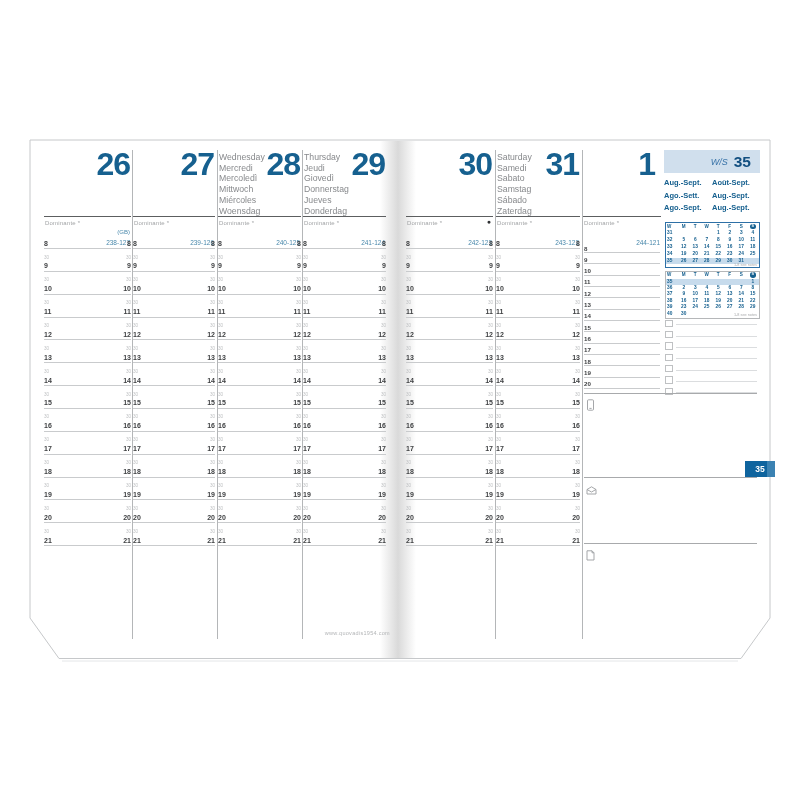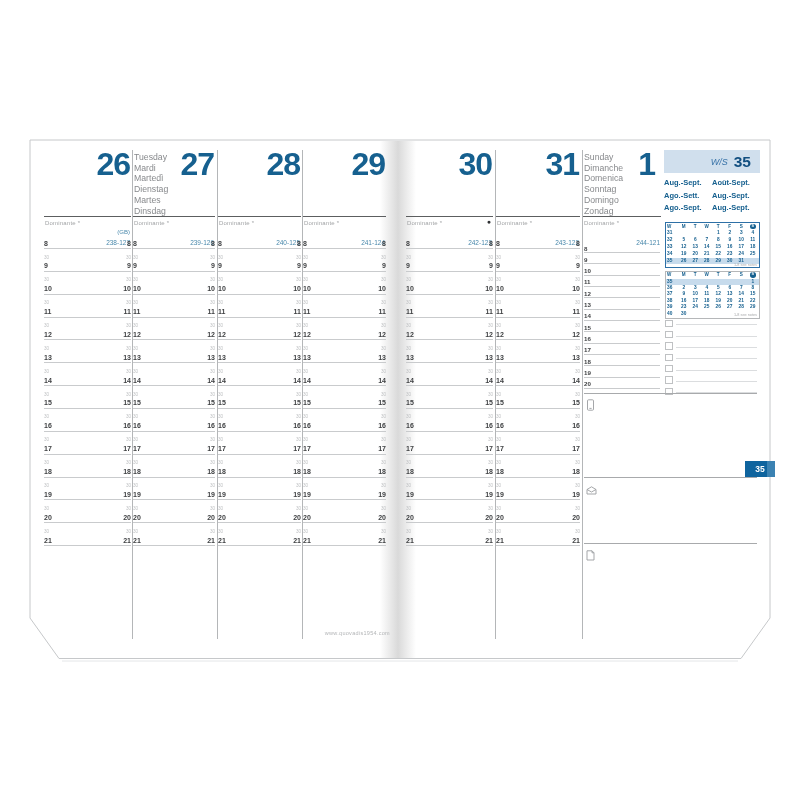--- a/index.html
+++ b/index.html
@@ -114,28 +114,20 @@
         <div style="position: absolute; left: 0px; top: 372.2px; width: 87px; height: 1px; background: rgb(201, 203, 205);"></div>
         <div style="position: absolute; left: 0px; top: 363.7px; font-size: 7px; font-weight: bold; color: rgb(63, 65, 67);">20</div>
         <div style="position: absolute; right: 0px; top: 363.7px; font-size: 7px; font-weight: bold; color: rgb(63, 65, 67);">20</div>
         <div style="position: absolute; left: 0px; top: 378.7px; font-size: 4.6px; color: rgb(192, 194, 196);">30</div>
         <div style="position: absolute; right: 0px; top: 378.7px; font-size: 4.6px; color: rgb(192, 194, 196);">30</div>
         <div style="position: absolute; left: 0px; top: 395.05px; width: 87px; height: 1px; background: rgb(201, 203, 205);"></div>
         <div style="position: absolute; left: 0px; top: 386.55px; font-size: 7px; font-weight: bold; color: rgb(63, 65, 67);">21</div>
         <div style="position: absolute; right: 0px; top: 386.55px; font-size: 7px; font-weight: bold; color: rgb(63, 65, 67);">21</div>
       </div>
       <div style="position: absolute; left: 133px; top: 150px; width: 82px; height: 490px;">
-        <div style="position: absolute; left: 1px; top: 2px; width: 56px; font-size: 8.7px; line-height: 10.7px; color: rgb(135, 137, 140);">
-          <div style="position: static;">Tuesday</div>
-          <div style="position: static;">Mardi</div>
-          <div style="position: static;">Martedì</div>
-          <div style="position: static;">Dienstag</div>
-          <div style="position: static;">Martes</div>
-          <div style="position: static;">Dinsdag</div>
-        </div>
         <div style="position: absolute; right: 1px; top: -4px; font-size: 32px; font-weight: bold; color: rgb(22, 96, 143); letter-spacing: -1px;">27</div>
         <div style="position: absolute; left: 0px; top: 66px; width: 82px; height: 1.4px; background: rgb(92, 94, 96);"></div>
         <div style="position: absolute; left: 1px; top: 69.5px; font-size: 6px; color: rgb(162, 164, 166); letter-spacing: 0.2px;">Dominante *</div>
         <div style="position: absolute; right: 1px; top: 89px; font-size: 6.5px; color: rgb(74, 137, 172);">239-126</div>
         <div style="position: absolute; left: 0px; top: 98px; width: 82px; height: 1px; background: rgb(201, 203, 205);"></div>
         <div style="position: absolute; left: 0px; top: 89.5px; font-size: 7px; font-weight: bold; color: rgb(63, 65, 67);">8</div>
         <div style="position: absolute; right: 0px; top: 89.5px; font-size: 7px; font-weight: bold; color: rgb(63, 65, 67);">8</div>
         <div style="position: absolute; left: 0px; top: 104.5px; font-size: 4.6px; color: rgb(192, 194, 196);">30</div>
         <div style="position: absolute; right: 0px; top: 104.5px; font-size: 4.6px; color: rgb(192, 194, 196);">30</div>
         <div style="position: absolute; left: 0px; top: 120.85px; width: 82px; height: 1px; background: rgb(201, 203, 205);"></div>
@@ -196,20 +188,28 @@
         <div style="position: absolute; left: 0px; top: 372.2px; width: 82px; height: 1px; background: rgb(201, 203, 205);"></div>
         <div style="position: absolute; left: 0px; top: 363.7px; font-size: 7px; font-weight: bold; color: rgb(63, 65, 67);">20</div>
         <div style="position: absolute; right: 0px; top: 363.7px; font-size: 7px; font-weight: bold; color: rgb(63, 65, 67);">20</div>
         <div style="position: absolute; left: 0px; top: 378.7px; font-size: 4.6px; color: rgb(192, 194, 196);">30</div>
         <div style="position: absolute; right: 0px; top: 378.7px; font-size: 4.6px; color: rgb(192, 194, 196);">30</div>
         <div style="position: absolute; left: 0px; top: 395.05px; width: 82px; height: 1px; background: rgb(201, 203, 205);"></div>
         <div style="position: absolute; left: 0px; top: 386.55px; font-size: 7px; font-weight: bold; color: rgb(63, 65, 67);">21</div>
         <div style="position: absolute; right: 0px; top: 386.55px; font-size: 7px; font-weight: bold; color: rgb(63, 65, 67);">21</div>
       </div>
       <div style="position: absolute; left: 218px; top: 150px; width: 83px; height: 490px;">
+        <div style="position: absolute; left: 1px; top: 2px; width: 57px; font-size: 8.7px; line-height: 10.7px; color: rgb(135, 137, 140);">
+          <div style="position: static;">Wednesday</div>
+          <div style="position: static;">Mercredi</div>
+          <div style="position: static;">Mercoledì</div>
+          <div style="position: static;">Mittwoch</div>
+          <div style="position: static;">Miércoles</div>
+          <div style="position: static;">Woensdag</div>
+        </div>
         <div style="position: absolute; right: 1px; top: -4px; font-size: 32px; font-weight: bold; color: rgb(22, 96, 143); letter-spacing: -1px;">28</div>
         <div style="position: absolute; left: 0px; top: 66px; width: 83px; height: 1.4px; background: rgb(92, 94, 96);"></div>
         <div style="position: absolute; left: 1px; top: 69.5px; font-size: 6px; color: rgb(162, 164, 166); letter-spacing: 0.2px;">Dominante *</div>
         <div style="position: absolute; right: 1px; top: 89px; font-size: 6.5px; color: rgb(74, 137, 172);">240-125</div>
         <div style="position: absolute; left: 0px; top: 98px; width: 83px; height: 1px; background: rgb(201, 203, 205);"></div>
         <div style="position: absolute; left: 0px; top: 89.5px; font-size: 7px; font-weight: bold; color: rgb(63, 65, 67);">8</div>
         <div style="position: absolute; right: 0px; top: 89.5px; font-size: 7px; font-weight: bold; color: rgb(63, 65, 67);">8</div>
         <div style="position: absolute; left: 0px; top: 104.5px; font-size: 4.6px; color: rgb(192, 194, 196);">30</div>
         <div style="position: absolute; right: 0px; top: 104.5px; font-size: 4.6px; color: rgb(192, 194, 196);">30</div>
         <div style="position: absolute; left: 0px; top: 120.85px; width: 83px; height: 1px; background: rgb(201, 203, 205);"></div>
@@ -270,20 +270,28 @@
         <div style="position: absolute; left: 0px; top: 372.2px; width: 83px; height: 1px; background: rgb(201, 203, 205);"></div>
         <div style="position: absolute; left: 0px; top: 363.7px; font-size: 7px; font-weight: bold; color: rgb(63, 65, 67);">20</div>
         <div style="position: absolute; right: 0px; top: 363.7px; font-size: 7px; font-weight: bold; color: rgb(63, 65, 67);">20</div>
         <div style="position: absolute; left: 0px; top: 378.7px; font-size: 4.6px; color: rgb(192, 194, 196);">30</div>
         <div style="position: absolute; right: 0px; top: 378.7px; font-size: 4.6px; color: rgb(192, 194, 196);">30</div>
         <div style="position: absolute; left: 0px; top: 395.05px; width: 83px; height: 1px; background: rgb(201, 203, 205);"></div>
         <div style="position: absolute; left: 0px; top: 386.55px; font-size: 7px; font-weight: bold; color: rgb(63, 65, 67);">21</div>
         <div style="position: absolute; right: 0px; top: 386.55px; font-size: 7px; font-weight: bold; color: rgb(63, 65, 67);">21</div>
       </div>
       <div style="position: absolute; left: 303px; top: 150px; width: 83px; height: 490px;">
+        <div style="position: absolute; left: 1px; top: 2px; width: 57px; font-size: 8.7px; line-height: 10.7px; color: rgb(135, 137, 140);">
+          <div style="position: static;">Thursday</div>
+          <div style="position: static;">Jeudi</div>
+          <div style="position: static;">Giovedì</div>
+          <div style="position: static;">Donnerstag</div>
+          <div style="position: static;">Jueves</div>
+          <div style="position: static;">Donderdag</div>
+        </div>
         <div style="position: absolute; right: 1px; top: -4px; font-size: 32px; font-weight: bold; color: rgb(22, 96, 143); letter-spacing: -1px;">29</div>
         <div style="position: absolute; left: 0px; top: 66px; width: 83px; height: 1.4px; background: rgb(92, 94, 96);"></div>
         <div style="position: absolute; left: 1px; top: 69.5px; font-size: 6px; color: rgb(162, 164, 166); letter-spacing: 0.2px;">Dominante *</div>
         <div style="position: absolute; right: 1px; top: 89px; font-size: 6.5px; color: rgb(74, 137, 172);">241-124</div>
         <div style="position: absolute; left: 0px; top: 98px; width: 83px; height: 1px; background: rgb(201, 203, 205);"></div>
         <div style="position: absolute; left: 0px; top: 89.5px; font-size: 7px; font-weight: bold; color: rgb(63, 65, 67);">8</div>
         <div style="position: absolute; right: 0px; top: 89.5px; font-size: 7px; font-weight: bold; color: rgb(63, 65, 67);">8</div>
         <div style="position: absolute; left: 0px; top: 104.5px; font-size: 4.6px; color: rgb(192, 194, 196);">30</div>
         <div style="position: absolute; right: 0px; top: 104.5px; font-size: 4.6px; color: rgb(192, 194, 196);">30</div>
         <div style="position: absolute; left: 0px; top: 120.85px; width: 83px; height: 1px; background: rgb(201, 203, 205);"></div>
@@ -419,20 +427,28 @@
         <div style="position: absolute; left: 0px; top: 372.2px; width: 87px; height: 1px; background: rgb(201, 203, 205);"></div>
         <div style="position: absolute; left: 0px; top: 363.7px; font-size: 7px; font-weight: bold; color: rgb(63, 65, 67);">20</div>
         <div style="position: absolute; right: 0px; top: 363.7px; font-size: 7px; font-weight: bold; color: rgb(63, 65, 67);">20</div>
         <div style="position: absolute; left: 0px; top: 378.7px; font-size: 4.6px; color: rgb(192, 194, 196);">30</div>
         <div style="position: absolute; right: 0px; top: 378.7px; font-size: 4.6px; color: rgb(192, 194, 196);">30</div>
         <div style="position: absolute; left: 0px; top: 395.05px; width: 87px; height: 1px; background: rgb(201, 203, 205);"></div>
         <div style="position: absolute; left: 0px; top: 386.55px; font-size: 7px; font-weight: bold; color: rgb(63, 65, 67);">21</div>
         <div style="position: absolute; right: 0px; top: 386.55px; font-size: 7px; font-weight: bold; color: rgb(63, 65, 67);">21</div>
       </div>
       <div style="position: absolute; left: 496px; top: 150px; width: 84px; height: 490px;">
+        <div style="position: absolute; left: 1px; top: 2px; width: 58px; font-size: 8.7px; line-height: 10.7px; color: rgb(135, 137, 140);">
+          <div style="position: static;">Saturday</div>
+          <div style="position: static;">Samedi</div>
+          <div style="position: static;">Sabato</div>
+          <div style="position: static;">Samstag</div>
+          <div style="position: static;">Sábado</div>
+          <div style="position: static;">Zaterdag</div>
+        </div>
         <div style="position: absolute; right: 1px; top: -4px; font-size: 32px; font-weight: bold; color: rgb(22, 96, 143); letter-spacing: -1px;">31</div>
         <div style="position: absolute; left: 0px; top: 66px; width: 84px; height: 1.4px; background: rgb(92, 94, 96);"></div>
         <div style="position: absolute; left: 1px; top: 69.5px; font-size: 6px; color: rgb(162, 164, 166); letter-spacing: 0.2px;">Dominante *</div>
         <div style="position: absolute; right: 1px; top: 89px; font-size: 6.5px; color: rgb(74, 137, 172);">243-122</div>
         <div style="position: absolute; left: 0px; top: 98px; width: 84px; height: 1px; background: rgb(201, 203, 205);"></div>
         <div style="position: absolute; left: 0px; top: 89.5px; font-size: 7px; font-weight: bold; color: rgb(63, 65, 67);">8</div>
         <div style="position: absolute; right: 0px; top: 89.5px; font-size: 7px; font-weight: bold; color: rgb(63, 65, 67);">8</div>
         <div style="position: absolute; left: 0px; top: 104.5px; font-size: 4.6px; color: rgb(192, 194, 196);">30</div>
         <div style="position: absolute; right: 0px; top: 104.5px; font-size: 4.6px; color: rgb(192, 194, 196);">30</div>
         <div style="position: absolute; left: 0px; top: 120.85px; width: 84px; height: 1px; background: rgb(201, 203, 205);"></div>
@@ -493,28 +509,20 @@
         <div style="position: absolute; left: 0px; top: 372.2px; width: 84px; height: 1px; background: rgb(201, 203, 205);"></div>
         <div style="position: absolute; left: 0px; top: 363.7px; font-size: 7px; font-weight: bold; color: rgb(63, 65, 67);">20</div>
         <div style="position: absolute; right: 0px; top: 363.7px; font-size: 7px; font-weight: bold; color: rgb(63, 65, 67);">20</div>
         <div style="position: absolute; left: 0px; top: 378.7px; font-size: 4.6px; color: rgb(192, 194, 196);">30</div>
         <div style="position: absolute; right: 0px; top: 378.7px; font-size: 4.6px; color: rgb(192, 194, 196);">30</div>
         <div style="position: absolute; left: 0px; top: 395.05px; width: 84px; height: 1px; background: rgb(201, 203, 205);"></div>
         <div style="position: absolute; left: 0px; top: 386.55px; font-size: 7px; font-weight: bold; color: rgb(63, 65, 67);">21</div>
         <div style="position: absolute; right: 0px; top: 386.55px; font-size: 7px; font-weight: bold; color: rgb(63, 65, 67);">21</div>
       </div>
       <div style="position: absolute; left: 583px; top: 150px; width: 78px; height: 490px;">
-        <div style="position: absolute; left: 1px; top: 2px; width: 52px; font-size: 8.7px; line-height: 10.7px; color: rgb(135, 137, 140);">
-          <div style="position: static;">Sunday</div>
-          <div style="position: static;">Dimanche</div>
-          <div style="position: static;">Domenica</div>
-          <div style="position: static;">Sonntag</div>
-          <div style="position: static;">Domingo</div>
-          <div style="position: static;">Zondag</div>
-        </div>
         <div style="position: absolute; right: 6px; top: -4px; font-size: 32px; font-weight: bold; color: rgb(22, 96, 143); letter-spacing: -1px;">1</div>
         <div style="position: absolute; left: 0px; top: 66px; width: 78px; height: 1.4px; background: rgb(92, 94, 96);"></div>
         <div style="position: absolute; left: 1px; top: 69.5px; font-size: 6px; color: rgb(162, 164, 166); letter-spacing: 0.2px;">Dominante *</div>
         <div style="position: absolute; right: 1px; top: 89px; font-size: 6.5px; color: rgb(74, 137, 172);">244-121</div>
         <div style="position: absolute; left: 1px; top: 102px; width: 76px; height: 1px; background: rgb(201, 203, 205);"></div>
         <div style="position: absolute; left: 1px; top: 94.5px; font-size: 6.2px; font-weight: bold; color: rgb(63, 65, 67);">8</div>
         <div style="position: absolute; left: 1px; top: 113.33px; width: 76px; height: 1px; background: rgb(201, 203, 205);"></div>
         <div style="position: absolute; left: 1px; top: 105.83px; font-size: 6.2px; font-weight: bold; color: rgb(63, 65, 67);">9</div>
         <div style="position: absolute; left: 1px; top: 124.66px; width: 76px; height: 1px; background: rgb(201, 203, 205);"></div>
         <div style="position: absolute; left: 1px; top: 117.16px; font-size: 6.2px; font-weight: bold; color: rgb(63, 65, 67);">10</div>

